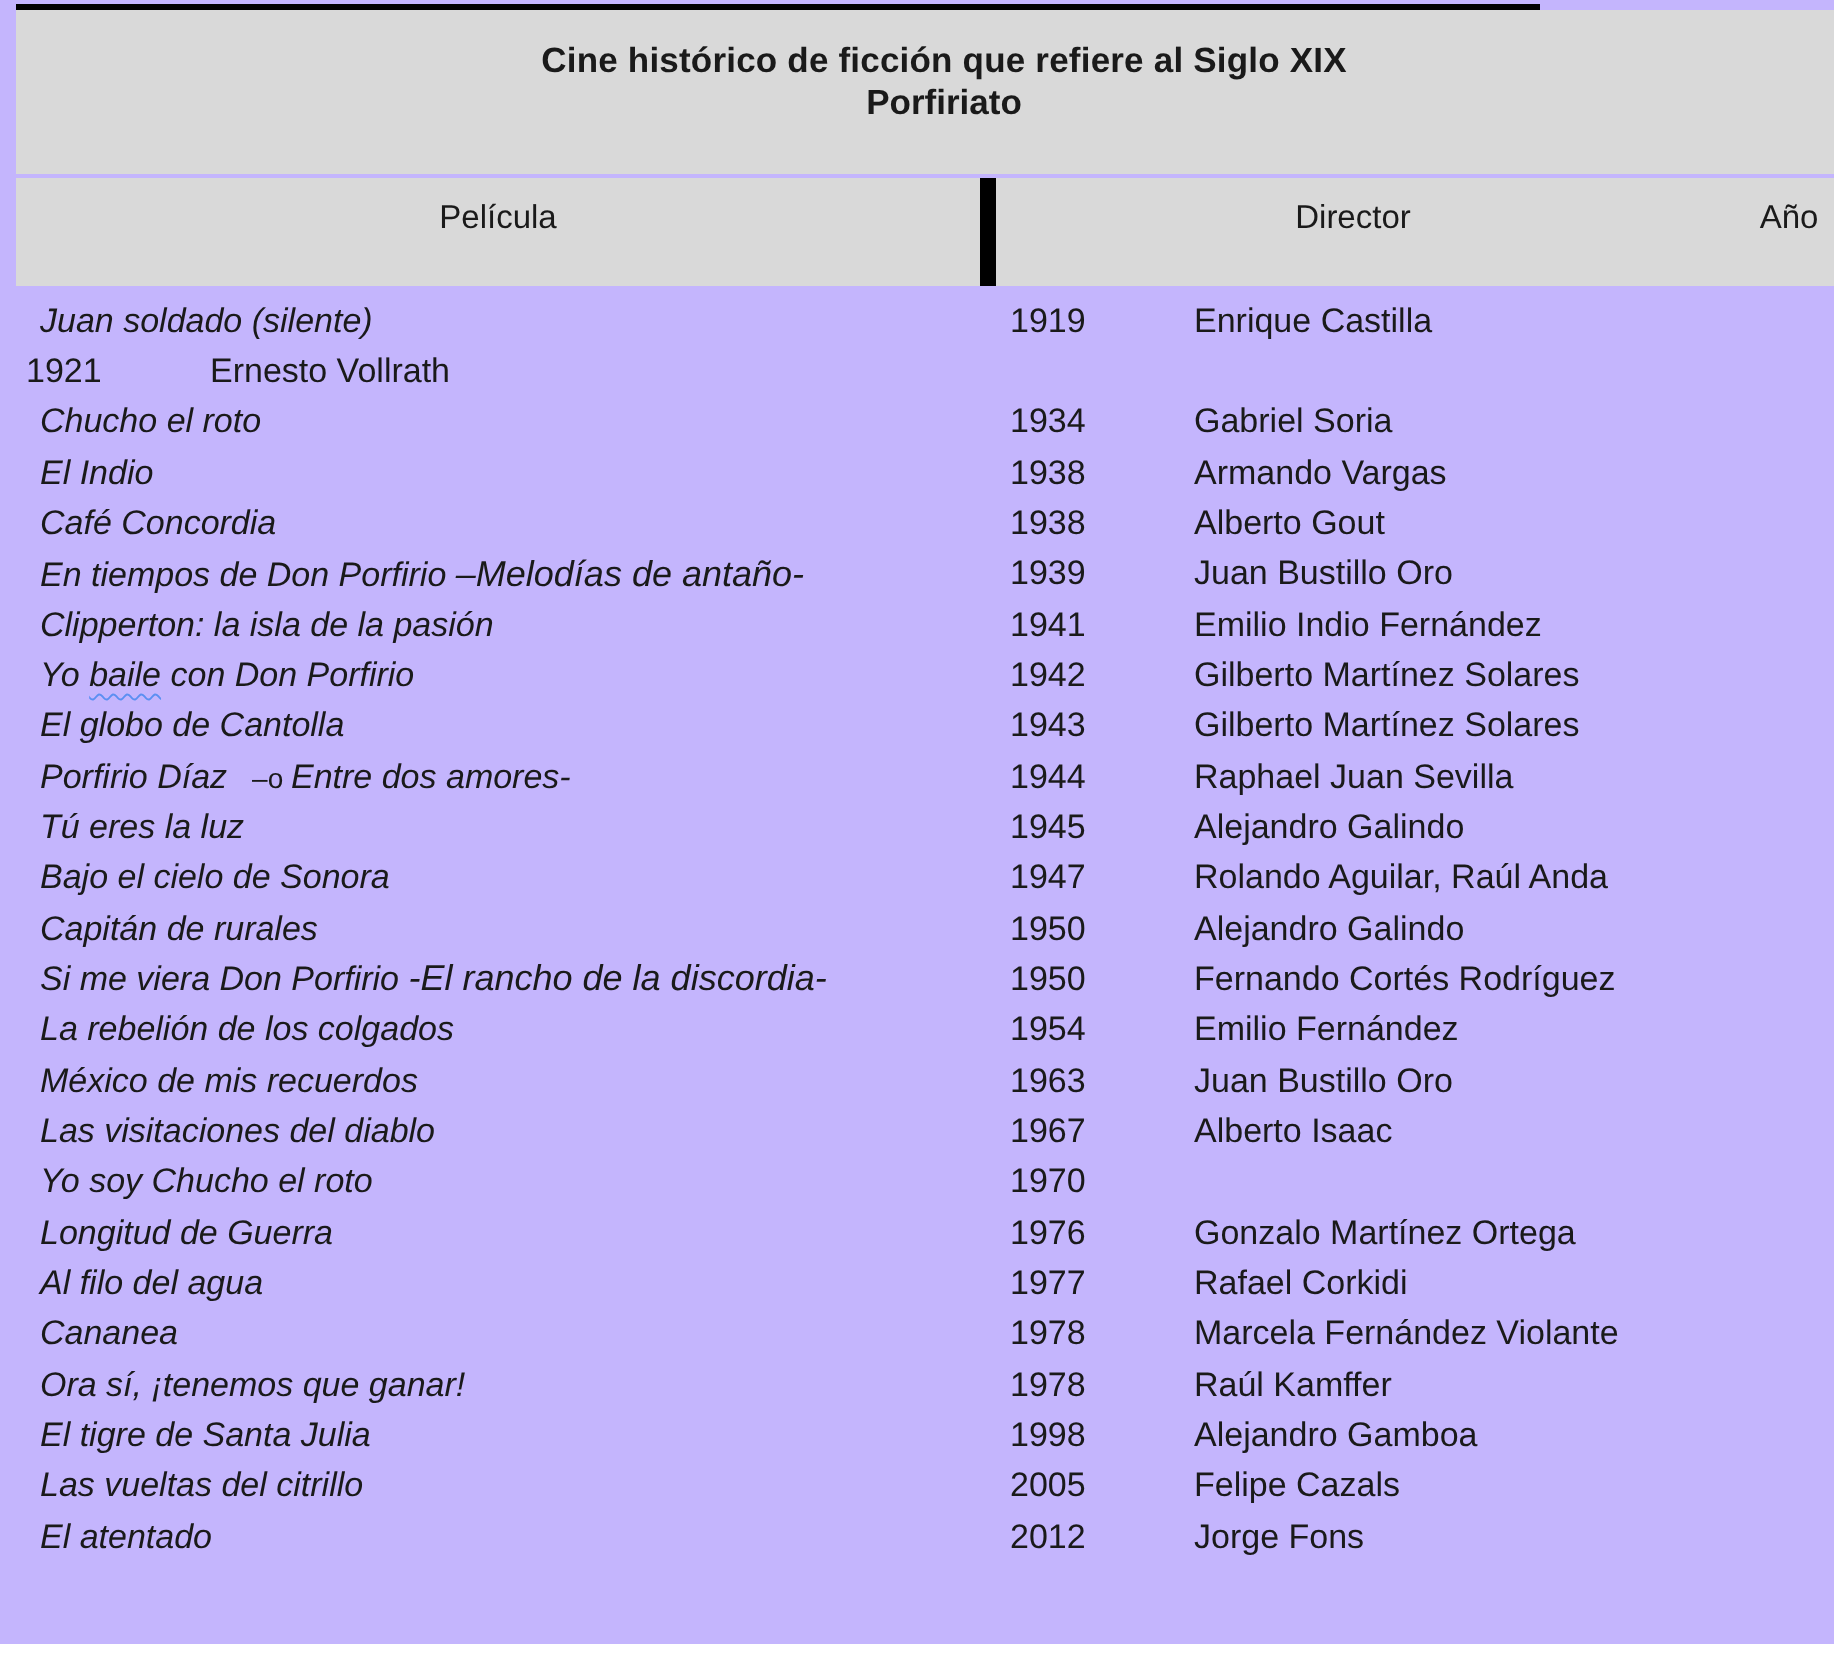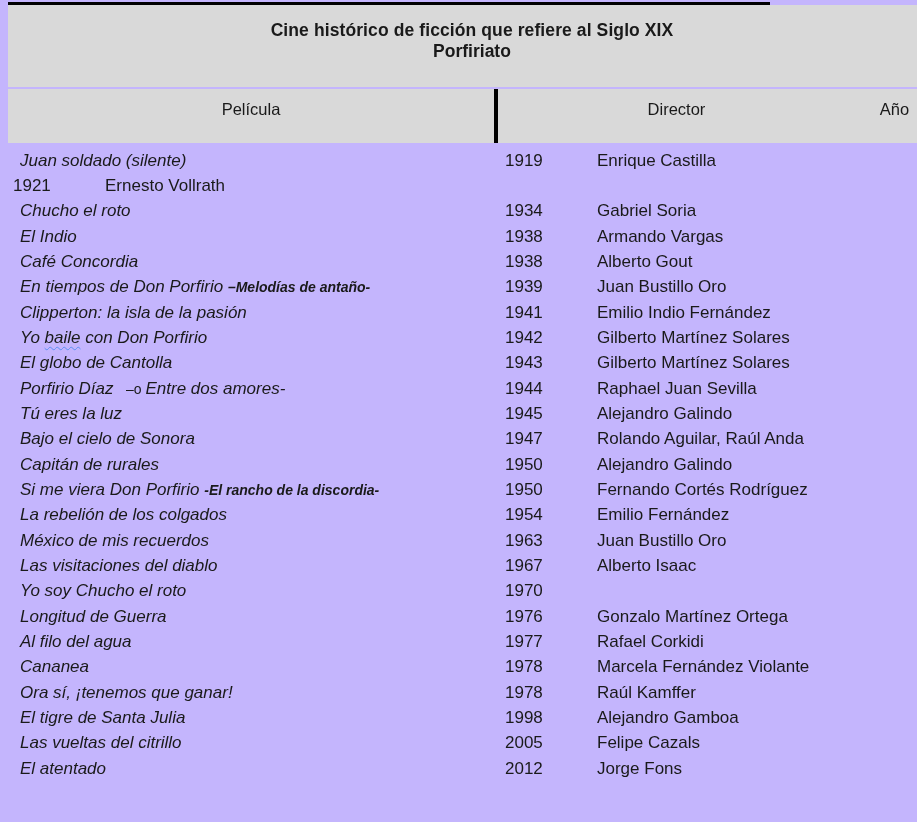--- a/index.html
+++ b/index.html
@@ -23,31 +23,31 @@
     text-align:center;
   }
   .doc-title{font-weight:bold;font-size:17.5px;padding-top:15px;letter-spacing:.1px;}
   .doc-subtitle{font-weight:bold;font-size:17.5px;}
   .hdr-band2{
     position:absolute;left:8px;top:89px;right:6px;height:54px;
     background:var(--header-bg,#d9d9d9);
     display:flex;
   }
   .hcell{box-sizing:border-box;text-align:center;padding-top:11px;font-size:16.5px;}
-  .hc-pelicula{width:490px;border-right:4px solid #000000;}
+  .hc-pelicula{width:490px;border-right:8px solid #000000;}
   .hc-ano{width:81px;border-right:2px solid #fff;}
   .hc-director{flex:1;}
   .tbody{position:absolute;left:8px;top:148px;right:0;}
   .row{display:flex;height:25.33px;align-items:center;font-size:17px;}
   .cell{box-sizing:border-box;overflow:visible;}
   .c-title{width:492px;padding-left:12px;white-space:pre;font-style:italic;}
   .c-year{width:97px;padding-left:5px;}
   .c-director{flex:1;padding-left:0;}
   .seg-i{font-size:17px;}
-  .seg-is{font-style:italic;font-size:14px;font-weight:bold;}
+  .seg-is{font-style:italic;font-size:18px;}
   .seg-rs{font-style:normal;font-size:14px;}
   .misspell{
     text-decoration:underline;
     text-decoration-style:wavy;
     text-decoration-color:var(--squiggle,#5b8ff2);
     text-decoration-thickness:1px;
     text-underline-offset:3px;
   }
 </style>
 </head>

